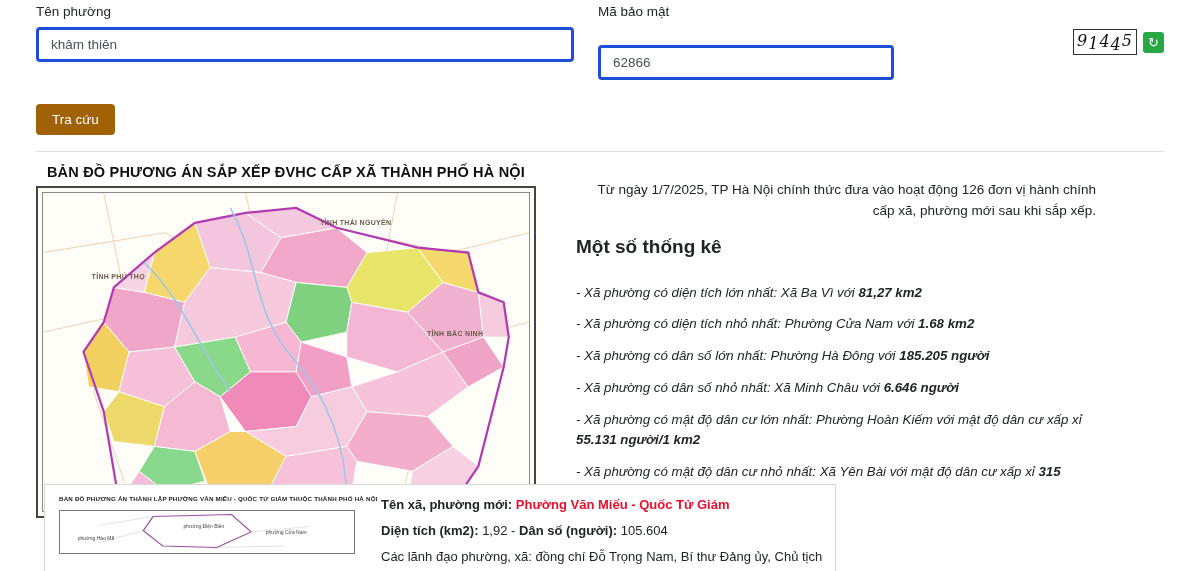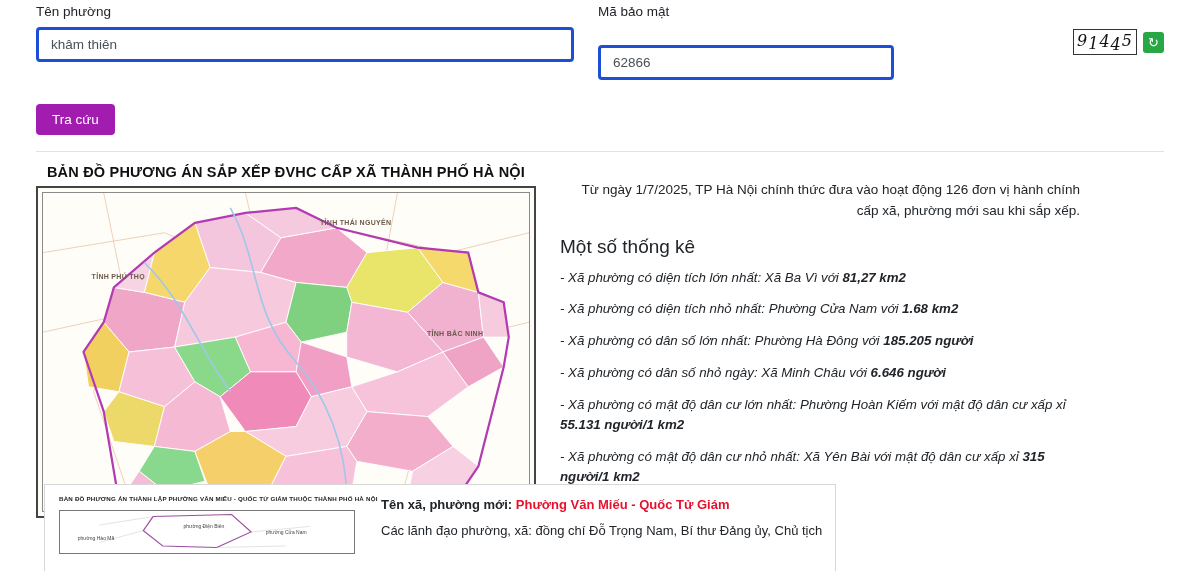--- a/index.html
+++ b/index.html
@@ -76,41 +76,41 @@
     font-size: 13px;
     display: flex; align-items: center; justify-content: center;
     cursor: pointer;
     border: none;
     line-height: 1;
   }
 
   
   .submit-row { padding: 12px 36px 0 36px; }
   .btn-search {
-    background: #a21caf;
+    background: #a16207;
     color: #fff;
     border: none;
     border-radius: 4px;
     font-size: 13.5px;
     padding: 8px 16px;
     cursor: pointer;
     font-family: "Liberation Sans", sans-serif;
   }
 
   .divider {
     margin: 16px 36px 0 36px;
     border-top: 1px solid #e2e2e2;
     width: calc(100% - 72px);
   }
 
   
   .content {
     display: flex;
     padding: 12px 36px 0 36px;
-    gap: 24px;
+    gap: 40px;
   }
   .map-col { width: 500px; flex: 0 0 500px; }
   .map-title {
     text-align: center;
     font-weight: bold;
     font-size: 14.5px;
     color: #111;
     margin-bottom: 6px;
     letter-spacing: .2px;
   }
@@ -137,22 +137,22 @@
     font-size: 13.5px;
     line-height: 1.55;
     color: #212529;
     margin-bottom: 14px;
     max-width: 520px;
     text-align: right;
   }
   .stats-head {
     font-size: 19px;
     color: #212529;
-    margin: 0 0 10px 0;
-    font-weight: normal;
+    margin: 0 0 25px 0;
+    font-weight: bold;
   }
   .stat-item {
     font-size: 13.3px;
     font-style: italic;
     line-height: 1.5;
     margin-bottom: 12px;
     color: #212529;
     max-width: 520px;
   }
   .stat-item b { font-weight: bold; }
@@ -301,21 +301,21 @@
       <div class="stat-item">
         <span>- Xã phường có diện tích lớn nhất: Xã Ba Vì với </span><b>81,27 km2</b>
       </div>
       <div class="stat-item">
         <span>- Xã phường có diện tích nhỏ nhất: Phường Cửa Nam với </span><b>1.68 km2</b>
       </div>
       <div class="stat-item">
         <span>- Xã phường có dân số lớn nhất: Phường Hà Đông với </span><b>185.205 người</b>
       </div>
       <div class="stat-item">
-        <span>- Xã phường có dân số nhỏ ngày: Xã Minh Châu với </span><b>6.646 người</b>
+        <span>- Xã phường có dân số nhỏ nhất: Xã Minh Châu với </span><b>6.646 người</b>
       </div>
       <div class="stat-item">
         <span>- Xã phường có mật độ dân cư lớn nhất: Phường Hoàn Kiếm với mật độ dân cư xấp xỉ </span><b>55.131 người/1 km2</b>
       </div>
       <div class="stat-item">
         <span>- Xã phường có mật độ dân cư nhỏ nhất: Xã Yên Bài với mật độ dân cư xấp xỉ </span><b>315 người/1 km2</b>
       </div>
     </div>
   </div>
 
@@ -333,20 +333,27 @@
         <div class="bc-map-label" style="left:6%; top:56%;">phường Hào Mã</div>
         <div class="bc-map-label" style="left:42%; top:28%;">phường Điện Biên</div>
         <div class="bc-map-label" style="left:70%; top:42%;">phường Cửa Nam</div>
       </div>
     </div>
     <div class="bc-right">
       <div class="bc-line">
         <span class="lbl">Tên xã, phường mới:</span>
         <span class="bc-name">Phường Văn Miếu - Quốc Tử Giám</span>
       </div>
+      <div class="bc-line">
+        <span class="lbl">Diện tích (km2):</span>
+        <span>1,92</span>
+        <span>-</span>
+        <span class="lbl">Dân số (người):</span>
+        <span>105.604</span>
+      </div>
       <div class="bc-line3">
         <span class="lbl">Các lãnh đạo phường, xã:</span>
         <span>đồng chí Đỗ Trọng Nam, Bí thư Đảng ủy, Chủ tịch</span>
       </div>
     </div>
   </div>
 
 </div>
 
 </body></html>

